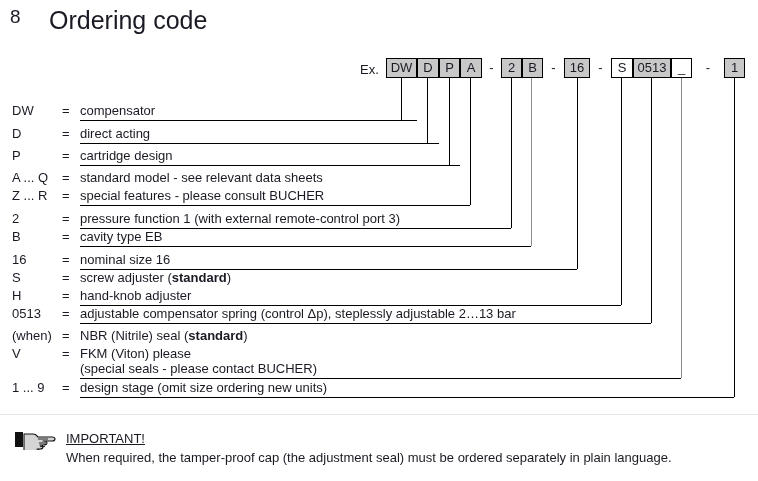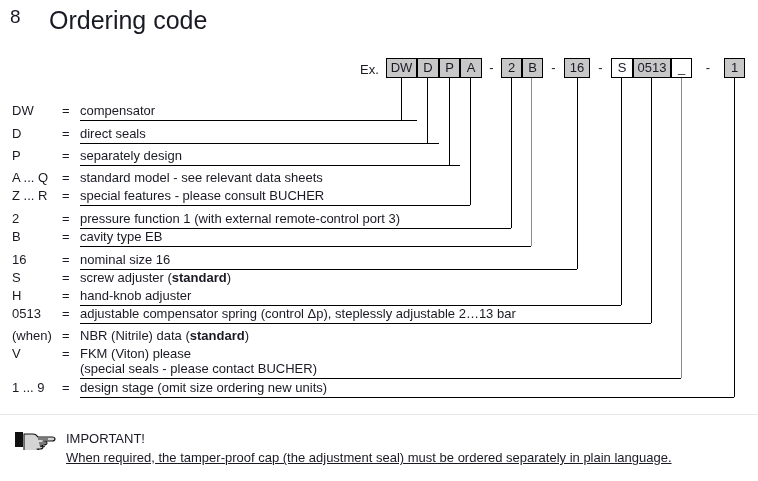--- a/index.html
+++ b/index.html
@@ -34,22 +34,22 @@
   .ldesc b{font-weight:bold;}
 
   
   .hline{position:absolute;height:0;border-top:1px solid #000;}
   .vline{position:absolute;width:0;border-left:1px solid #000;}
   .vline.grey{border-left-color:#8c8c8c;}
 
   
   .note-divider{position:absolute;left:0;width:758px;height:0;border-top:1px solid #e8e8e8;}
   .hand-icon{position:absolute;left:14px;top:428px;width:46px;height:22px;}
-  .note-title{position:absolute;left:66px;top:431px;font-size:13px;}
-  .note-body{position:absolute;left:66px;top:450px;font-size:13px;text-decoration:underline;}
+  .note-title{position:absolute;left:66px;top:431px;font-size:13px;text-decoration:underline;}
+  .note-body{position:absolute;left:66px;top:450px;font-size:13px;}
 </style>
 </head>
 <body>
 
 <div id="stage">
 
   <div class="sec-num">8</div>
   <div class="sec-title">Ordering code</div>
 
   <div class="ex-label">Ex.</div>
@@ -74,27 +74,27 @@
   <div id="legend-layer">
       <div class="lrow" style="top: 103px;">
         <span class="lkey">DW</span>
         <span class="leq">=</span>
         <span class="ldesc">compensator</span>
       </div>
       <div class="hline" style="left: 80px; top: 120px; width: 337px;"></div>
       <div class="lrow" style="top: 126px;">
         <span class="lkey">D</span>
         <span class="leq">=</span>
-        <span class="ldesc">direct seals</span>
+        <span class="ldesc">direct acting</span>
       </div>
       <div class="hline" style="left: 80px; top: 143px; width: 359px;"></div>
       <div class="lrow" style="top: 148px;">
         <span class="lkey">P</span>
         <span class="leq">=</span>
-        <span class="ldesc">separately design</span>
+        <span class="ldesc">cartridge design</span>
       </div>
       <div class="hline" style="left: 80px; top: 165px; width: 380px;"></div>
       <div class="lrow" style="top: 170px;">
         <span class="lkey">A ... Q</span>
         <span class="leq">=</span>
         <span class="ldesc">standard model - see relevant data sheets</span>
       </div>
       <div class="lrow" style="top: 188px;">
         <span class="lkey">Z ... R</span>
         <span class="leq">=</span>
@@ -132,21 +132,21 @@
       <div class="hline" style="left: 80px; top: 305px; width: 541px;"></div>
       <div class="lrow" style="top: 306px;">
         <span class="lkey">0513</span>
         <span class="leq">=</span>
         <span class="ldesc">adjustable compensator spring (control Δp), steplessly adjustable 2…13 bar</span>
       </div>
       <div class="hline" style="left: 80px; top: 323px; width: 571px;"></div>
       <div class="lrow" style="top: 328px;">
         <span class="lkey">(when)</span>
         <span class="leq">=</span>
-        <span class="ldesc"><span>NBR (Nitrile) data  (</span><b>standard</b><span>)</span></span>
+        <span class="ldesc"><span>NBR (Nitrile) seal  (</span><b>standard</b><span>)</span></span>
       </div>
       <div class="lrow" style="top: 346px;">
         <span class="lkey">V</span>
         <span class="leq">=</span>
         <span class="ldesc">FKM (Viton) please</span>
       </div>
       <div class="lrow" style="top: 361px;">
         <span class="ldesc">(special seals - please contact BUCHER)</span>
       </div>
       <div class="hline" style="left: 80px; top: 378px; width: 601px;"></div>

